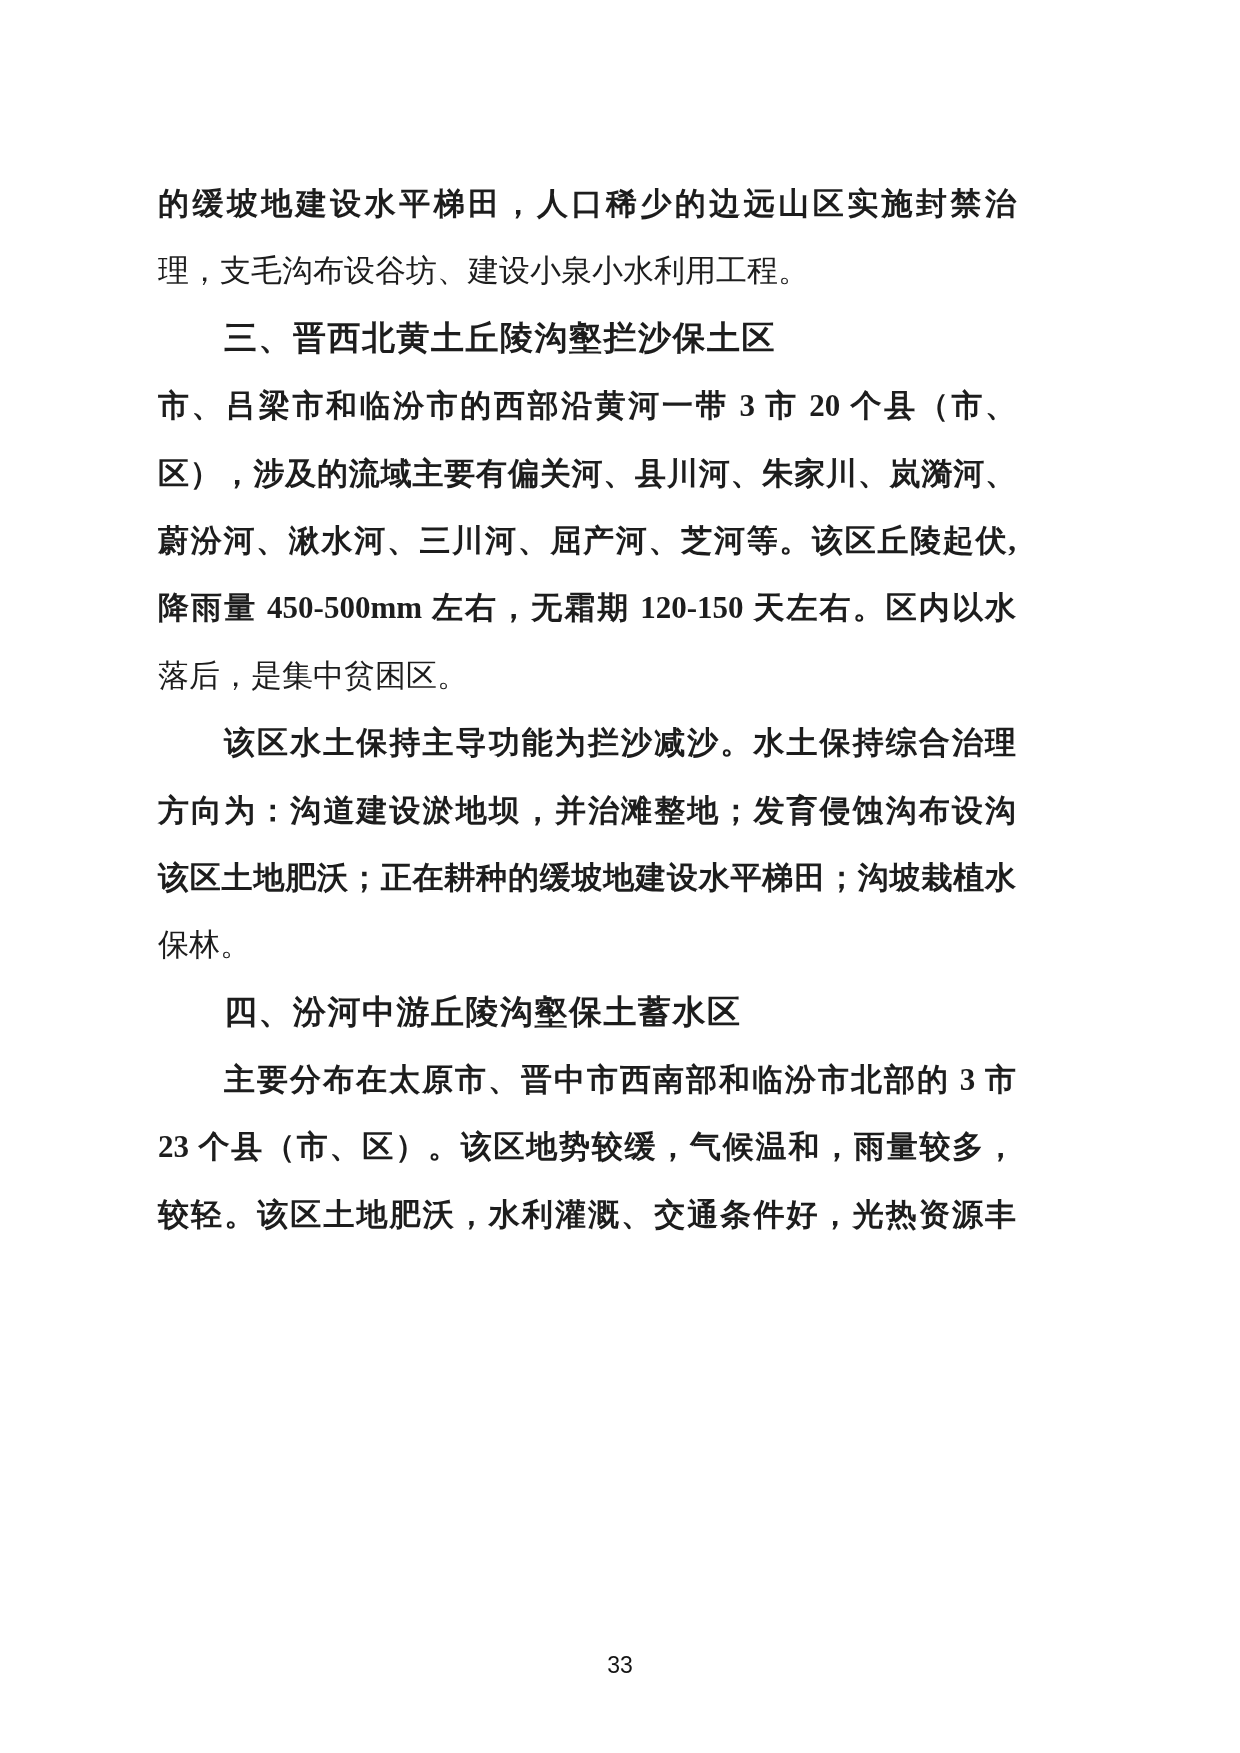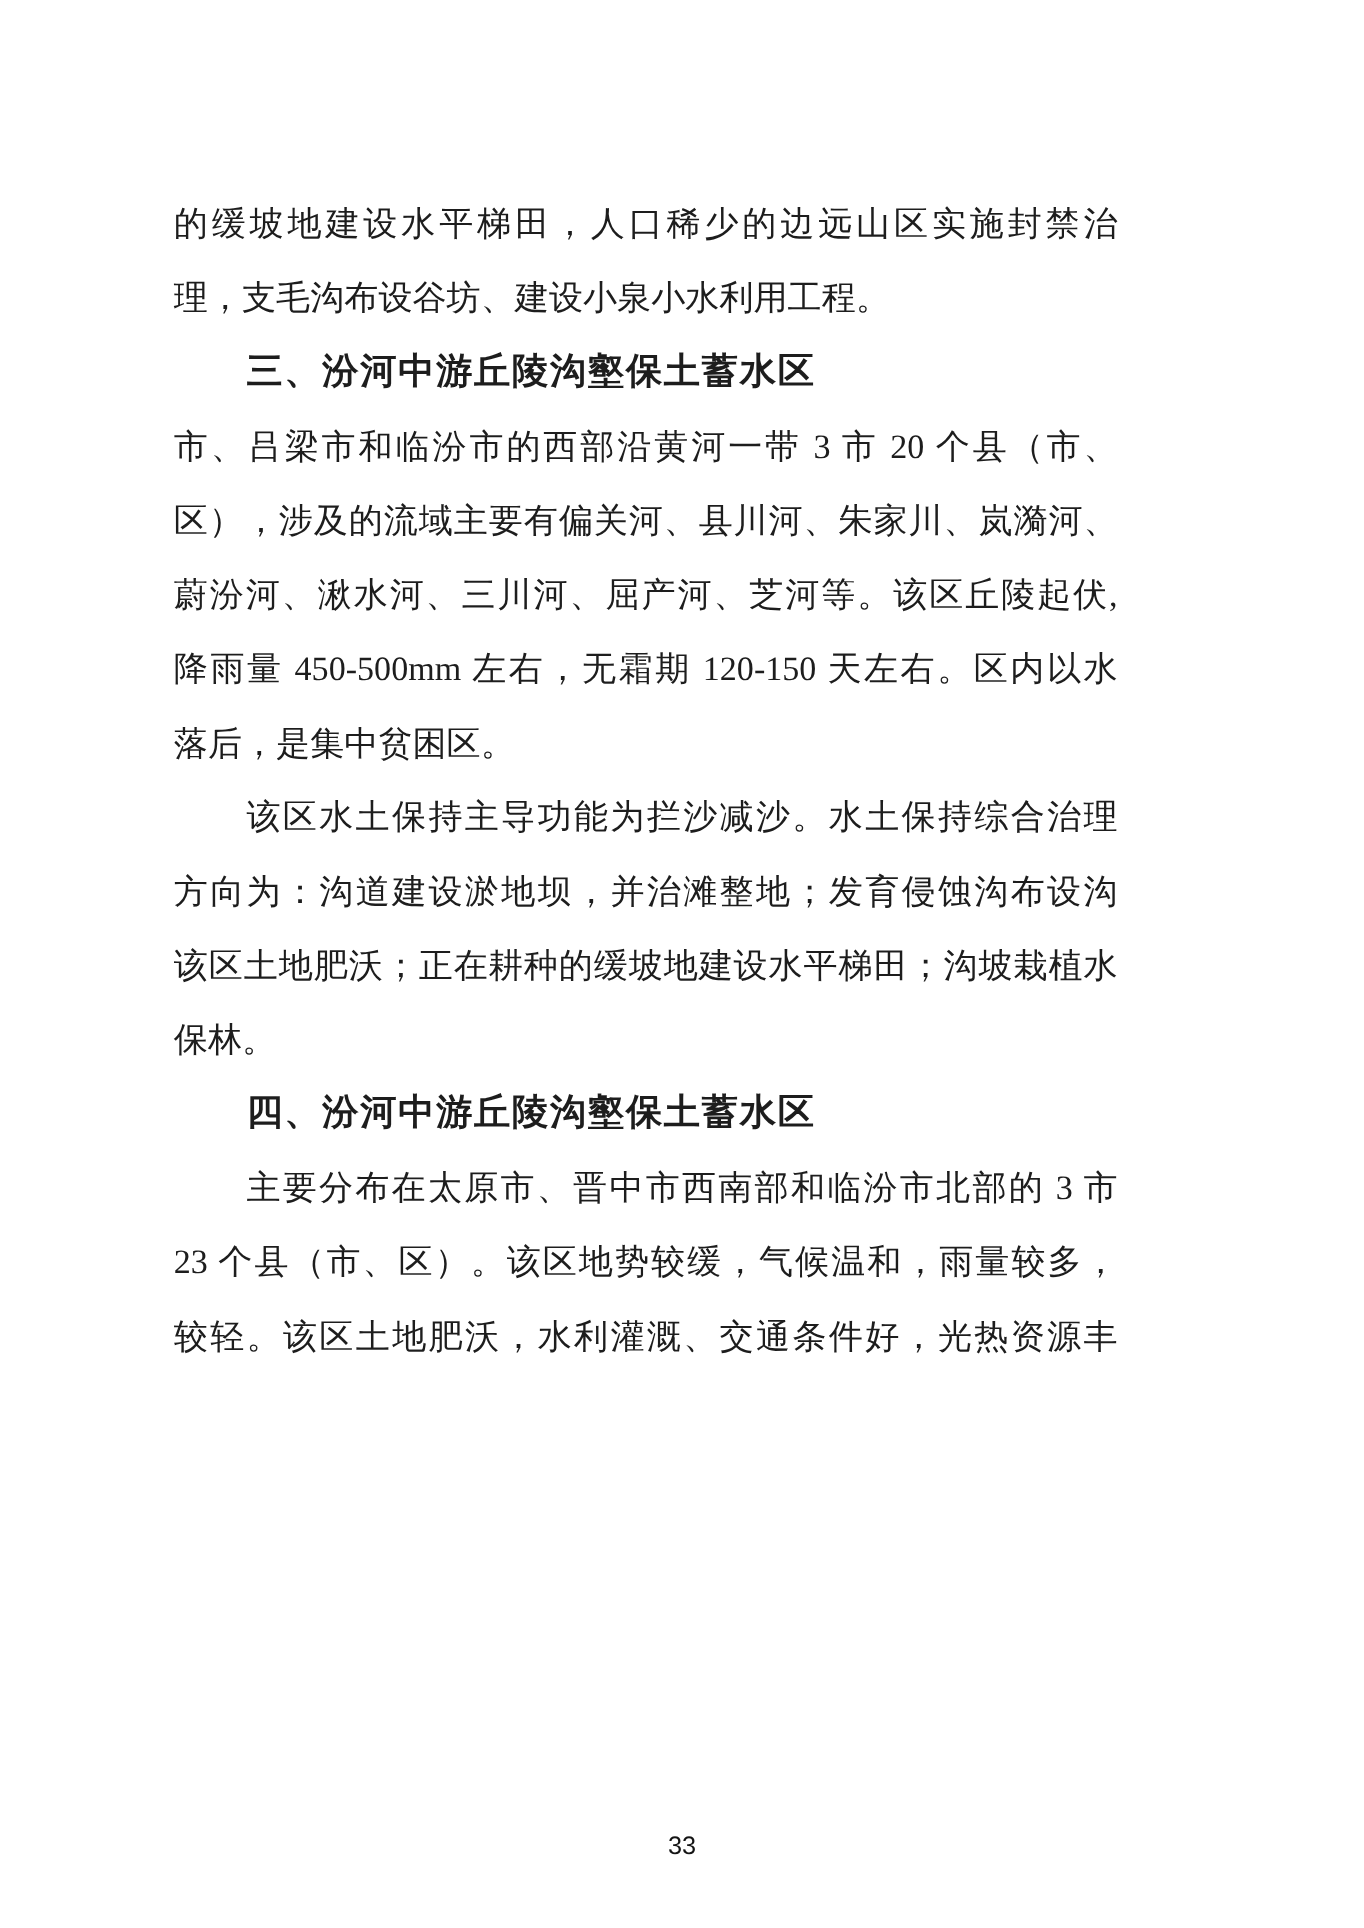--- a/index.html
+++ b/index.html
@@ -25,20 +25,21 @@
     height: 67.4px;
     line-height: 67.4px;
     font-size: 31px;
     color: #1d1d1d;
     text-align: justify;
     text-align-last: left;
     overflow: visible;
   }
   .line.j {
     text-align-last: justify;
+    font-weight: bold;
   }
   .line.indent {
     text-indent: 66px;
   }
   .line.heading {
     font-weight: bold;
     font-size: 33px;
     letter-spacing: 1.5px;
     text-align-last: left;
   }
@@ -46,31 +47,30 @@
     position: absolute;
     top: 1645px;
     left: 0;
     width: 100%;
     height: 40px;
     line-height: 40px;
     text-align: center;
     font-family: "Liberation Sans", "DejaVu Sans", sans-serif;
     font-size: 23px;
     color: #141414;
-    margin-top: 12px;
   }
 </style>
 </head>
 <body>
 
 <div class="page">
   <div class="text-col">
     <div class="line j">的缓坡地建设水平梯田，人口稀少的边远山区实施封禁治</div>
     <div class="line">理，支毛沟布设谷坊、建设小泉小水利用工程。</div>
-    <div class="line heading indent">三、汾河中游丘陵沟壑保土蓄水区</div>
+    <div class="line heading indent">三、晋西北黄土丘陵沟壑拦沙保土区</div>
     <div class="line j">市、吕梁市和临汾市的西部沿黄河一带 3 市 20 个县（市、</div>
     <div class="line j">区），涉及的流域主要有偏关河、县川河、朱家川、岚漪河、</div>
     <div class="line j">蔚汾河、湫水河、三川河、屈产河、芝河等。该区丘陵起伏,</div>
     <div class="line j">降雨量 450-500mm 左右，无霜期 120-150 天左右。区内以水</div>
     <div class="line">落后，是集中贫困区。</div>
     <div class="line j indent">该区水土保持主导功能为拦沙减沙。水土保持综合治理</div>
     <div class="line j">方向为：沟道建设淤地坝，并治滩整地；发育侵蚀沟布设沟</div>
     <div class="line j">该区土地肥沃；正在耕种的缓坡地建设水平梯田；沟坡栽植水</div>
     <div class="line">保林。</div>
     <div class="line heading indent">四、汾河中游丘陵沟壑保土蓄水区</div>

